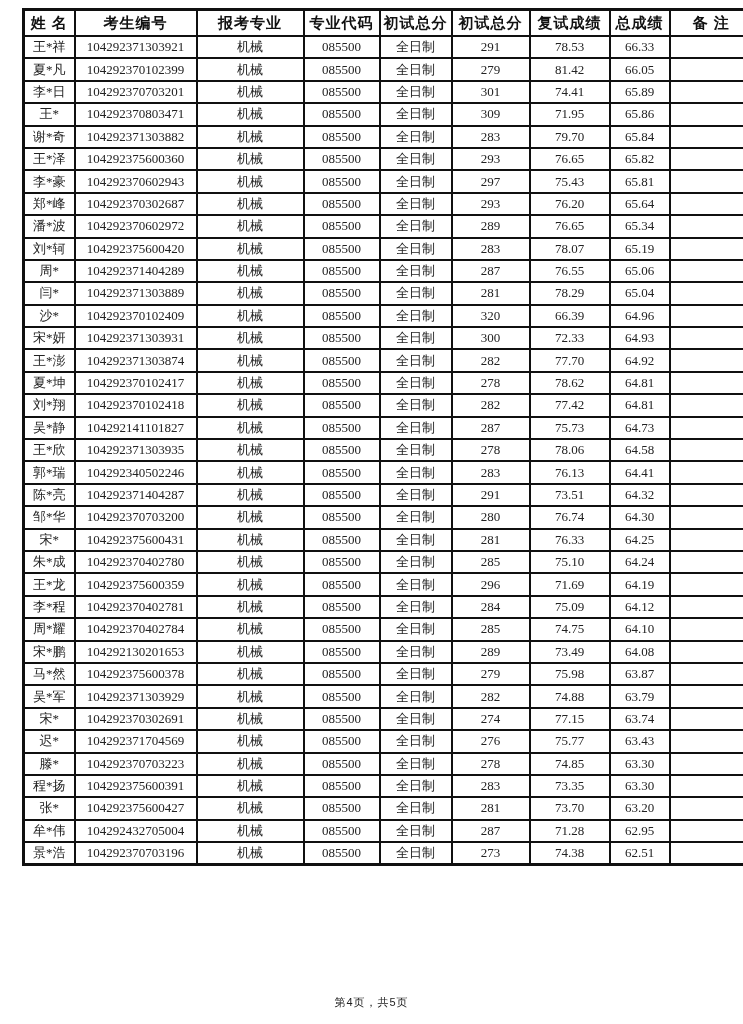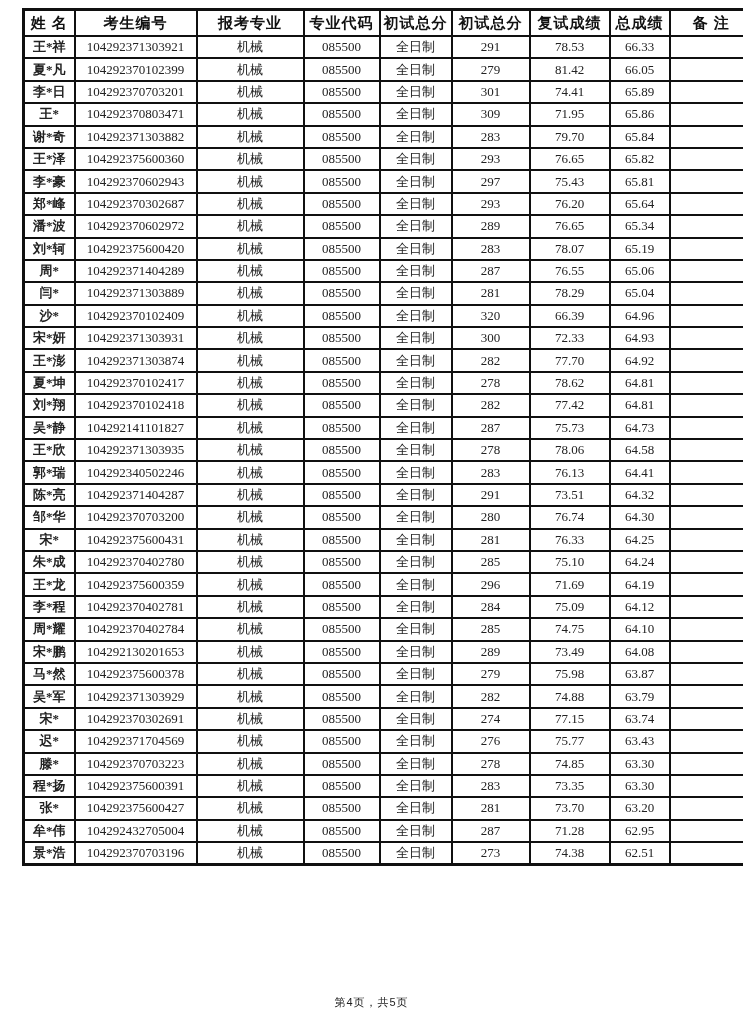--- a/index.html
+++ b/index.html
@@ -41,21 +41,21 @@
     font-size: 15px;
     height: 24px;
     color: #111111;
     letter-spacing: 1px;
   }
   table.results td {
     font-size: 13px;
     height: 20.4px;
     color: #222222;
   }
-  td.c-name { font-size: 13px; font-weight: bold; }
+  td.c-name { font-size: 13px; }
   td.c-id   { font-family: "Liberation Serif", serif; font-size: 13.5px; }
   td.c-num  { font-family: "Liberation Serif", serif; font-size: 13px; }
   .footer {
     position: absolute;
     left: 0;
     top: 995px;
     width: 100%;
     text-align: center;
     font-family: "Liberation Sans", sans-serif;
     font-size: 11px;

